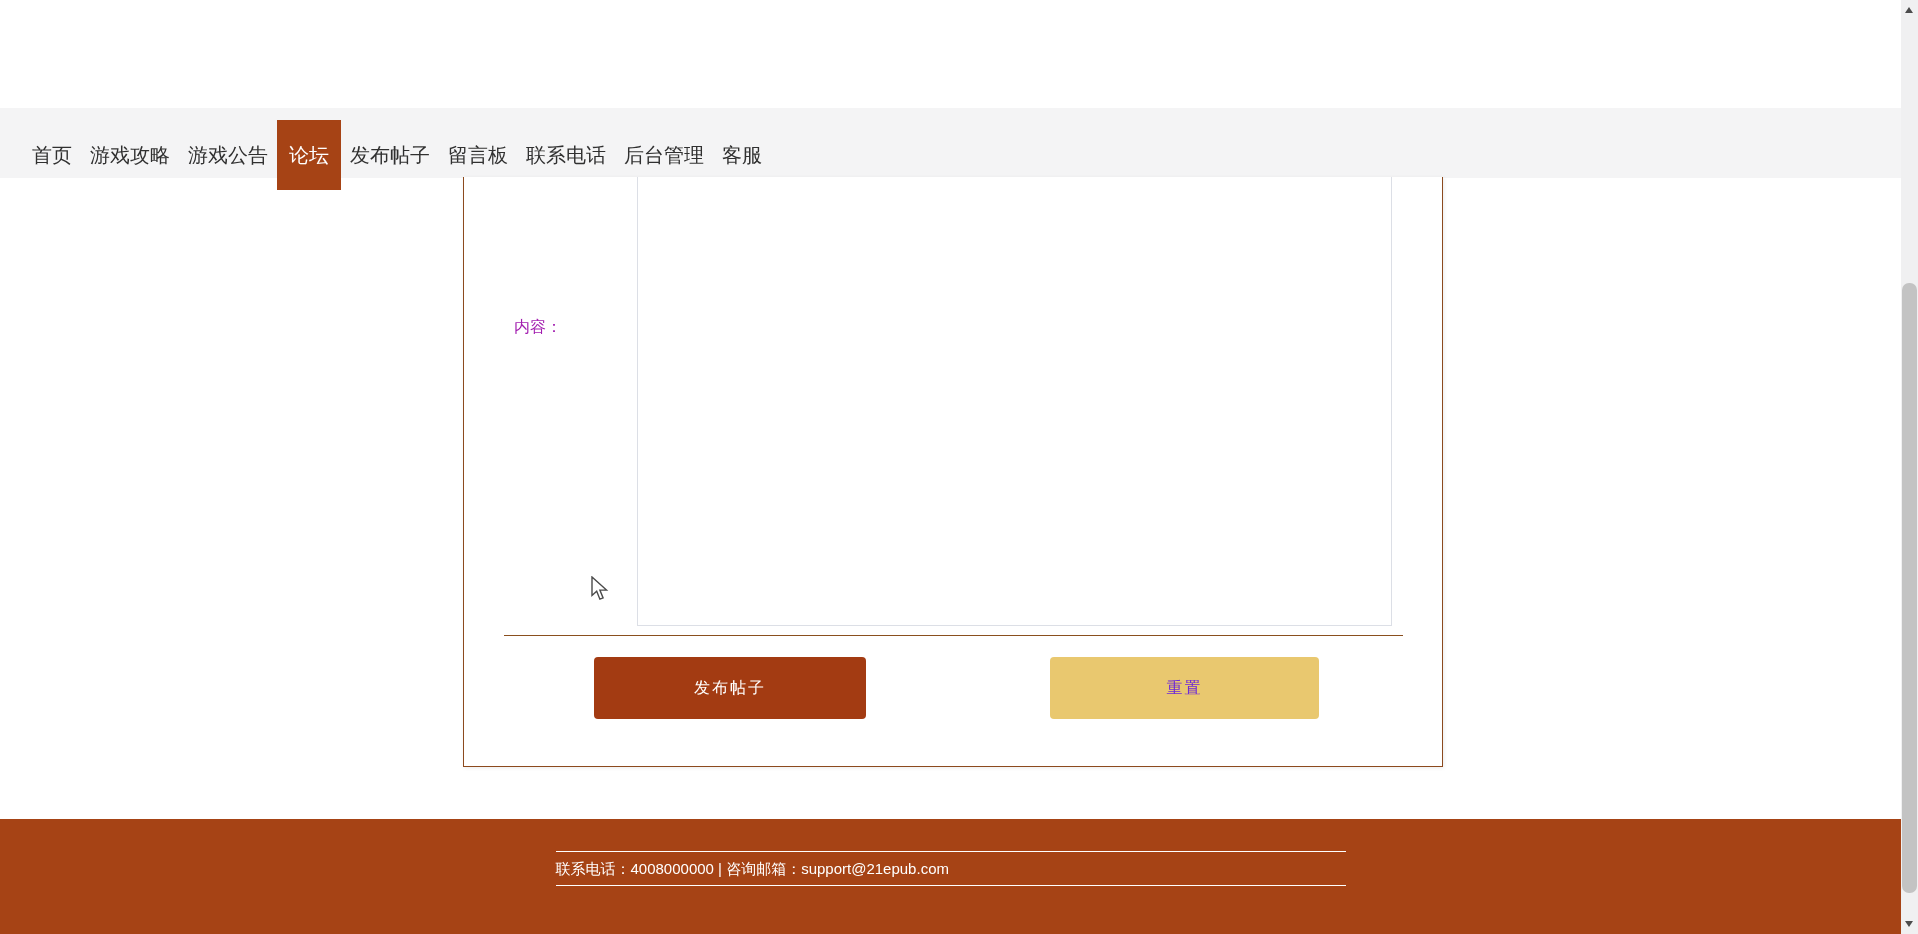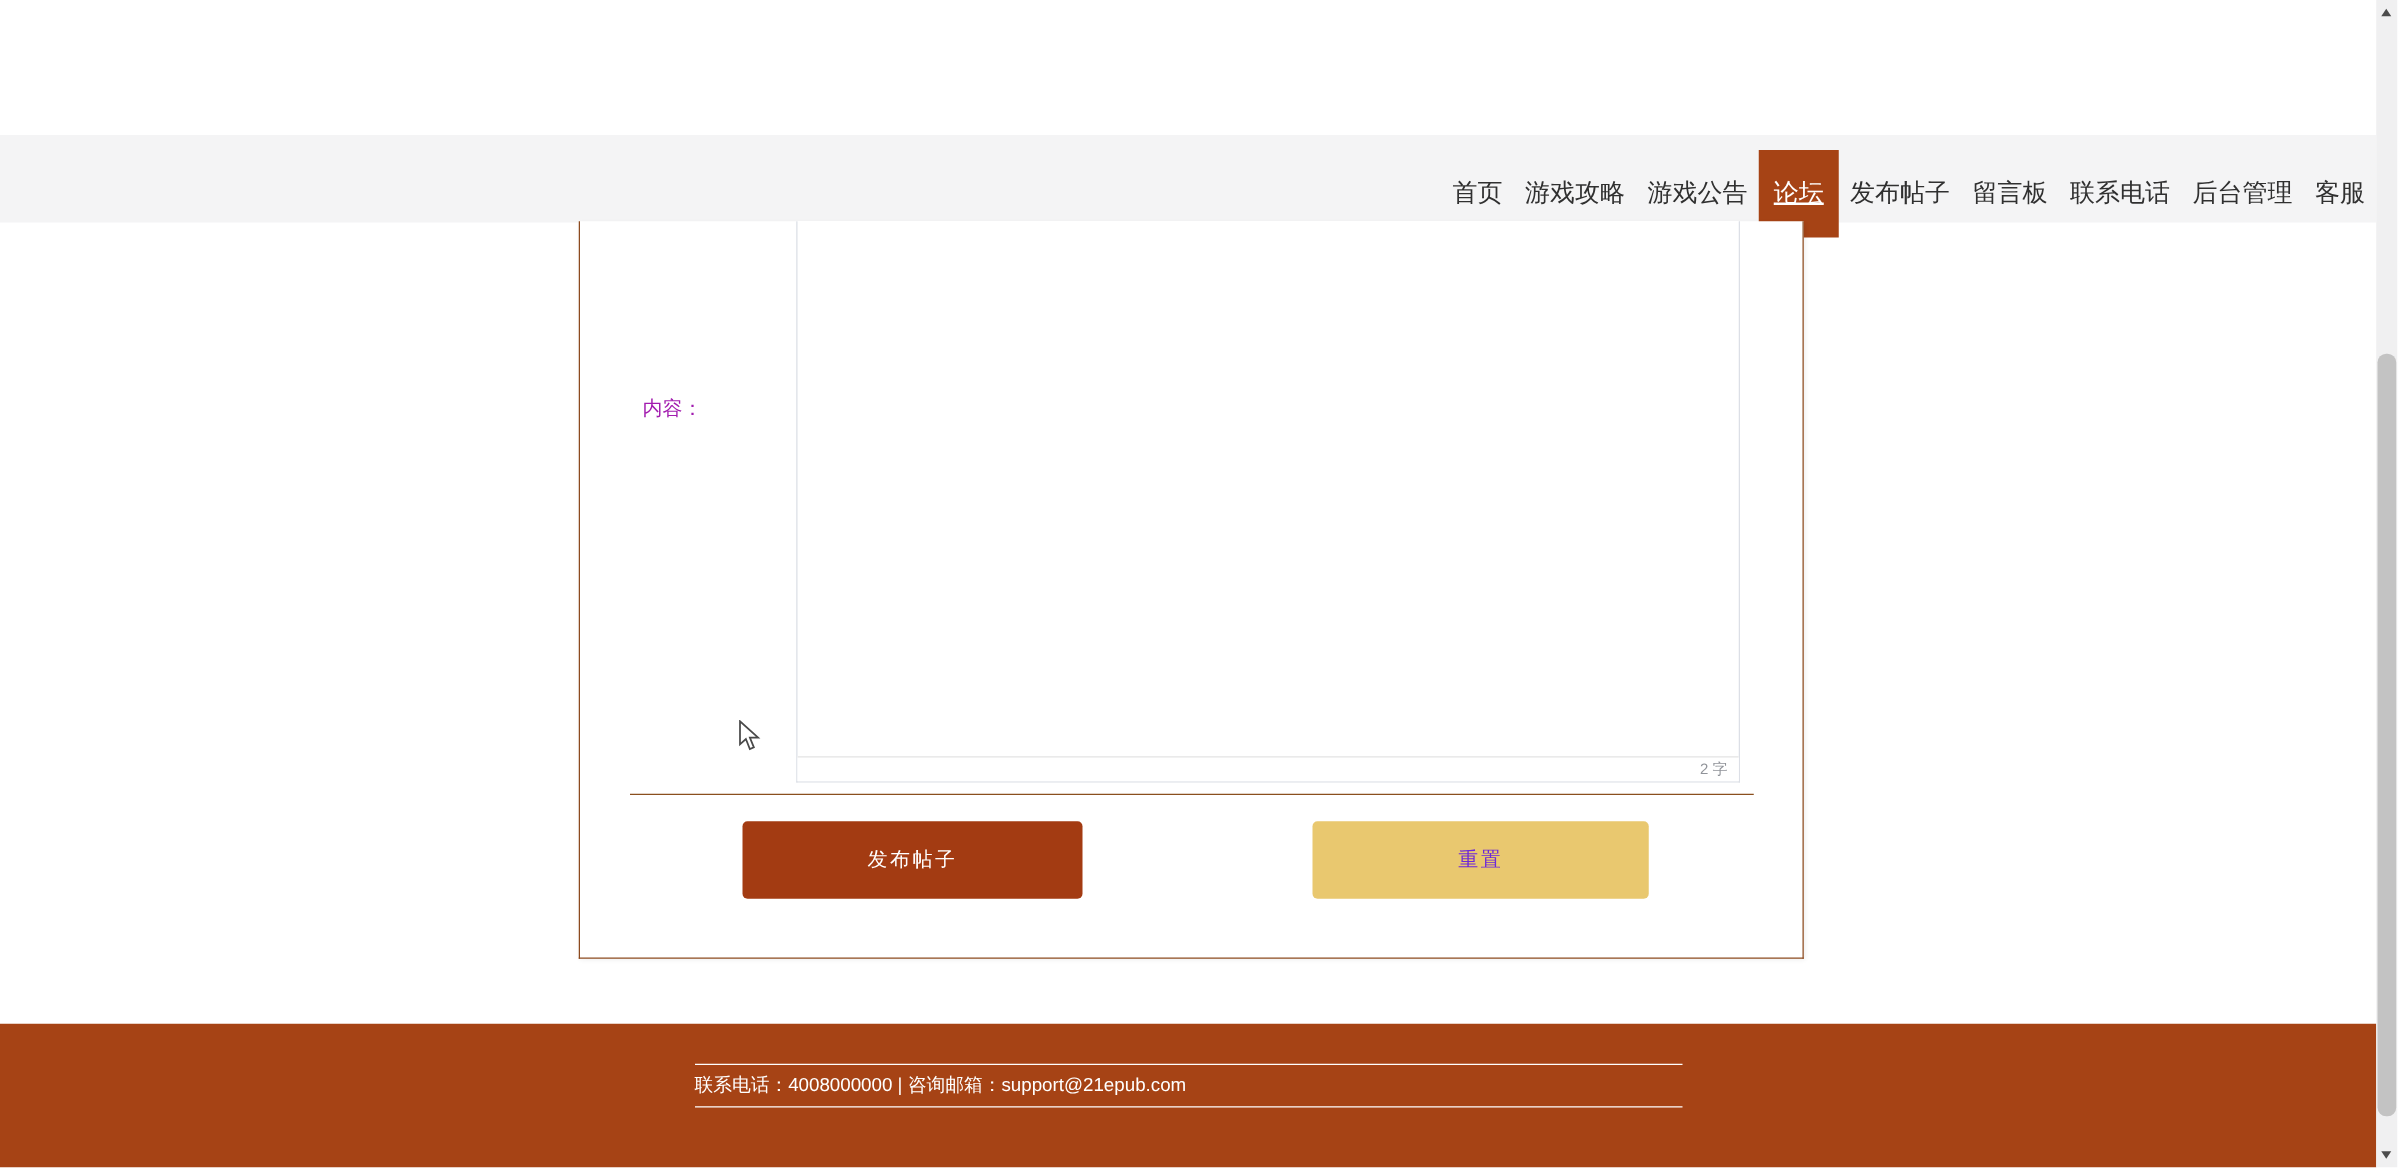--- a/index.html
+++ b/index.html
@@ -8,23 +8,23 @@
 
   
   .topbar{position:absolute;left:0;top:0;width:1901px;height:108px;background:#a64315;}
   .topbar .title{position:absolute;left:40px;top:0;height:108px;line-height:108px;
     color:#ffffff;font-size:25px;font-weight:bold;letter-spacing:0.5px;}
   .topbar .welcome{position:absolute;right:28px;top:0;height:108px;line-height:108px;
     color:#ffffff;font-size:16px;}
 
   
   .nav{position:absolute;left:0;top:108px;width:1901px;height:70px;background:#f4f4f5;}
-  .nav ul{list-style:none;margin:0;padding:12px 0 0 23px;display:flex;height:70px;justify-content:flex-end;}
+  .nav ul{list-style:none;margin:0;padding:12px 0 0 23px;display:flex;height:70px;}
   .nav li{padding:0 9px;height:70px;line-height:70px;font-size:20px;color:#303030;cursor:pointer;white-space:nowrap;}
-  .nav li.active{background:#a64315;color:#ffffff;padding:0 12px;text-decoration:underline;}
+  .nav li.active{background:#a64315;color:#ffffff;padding:0 12px;}
 
   
   .panel{position:absolute;left:463px;top:177px;width:980px;height:590px;box-sizing:border-box;
     background:#ffffff;border:1px solid #8c4a1e;border-top:none;box-shadow:1px 1px 4px rgba(0,0,0,0.08);}
   .form-label{position:absolute;left:50px;top:140px;font-size:16px;color:#a21caf;}
   .ta-wrap{position:absolute;left:173px;top:0;width:755px;height:449px;box-sizing:border-box;
     border:1px solid #dcdfe6;border-top:none;background:#ffffff;}
   .ta-wrap textarea{position:absolute;left:0;top:0;width:100%;height:429px;border:none;outline:none;
     resize:none;box-sizing:border-box;padding:8px 10px;font-family:"Liberation Sans","DejaVu Sans",sans-serif;
     font-size:15px;color:#333;background:transparent;}
@@ -69,21 +69,20 @@
       <li>后台管理</li>
       <li>客服</li>
     </ul>
   </div>
 
   <div class="panel">
     <div class="form-label">内容：</div>
 
     <div class="ta-wrap">
       <textarea style=""></textarea>
-      <div class="ta-count">2 字</div>
     </div>
 
     <div class="divider"></div>
 
     <button class="btn btn-publish">发布帖子</button>
     <button class="btn btn-reset">重置</button>
   </div>
 
   <div class="footer">
     <div class="contact">联系电话：4008000000 | 咨询邮箱：support@21epub.com</div>

